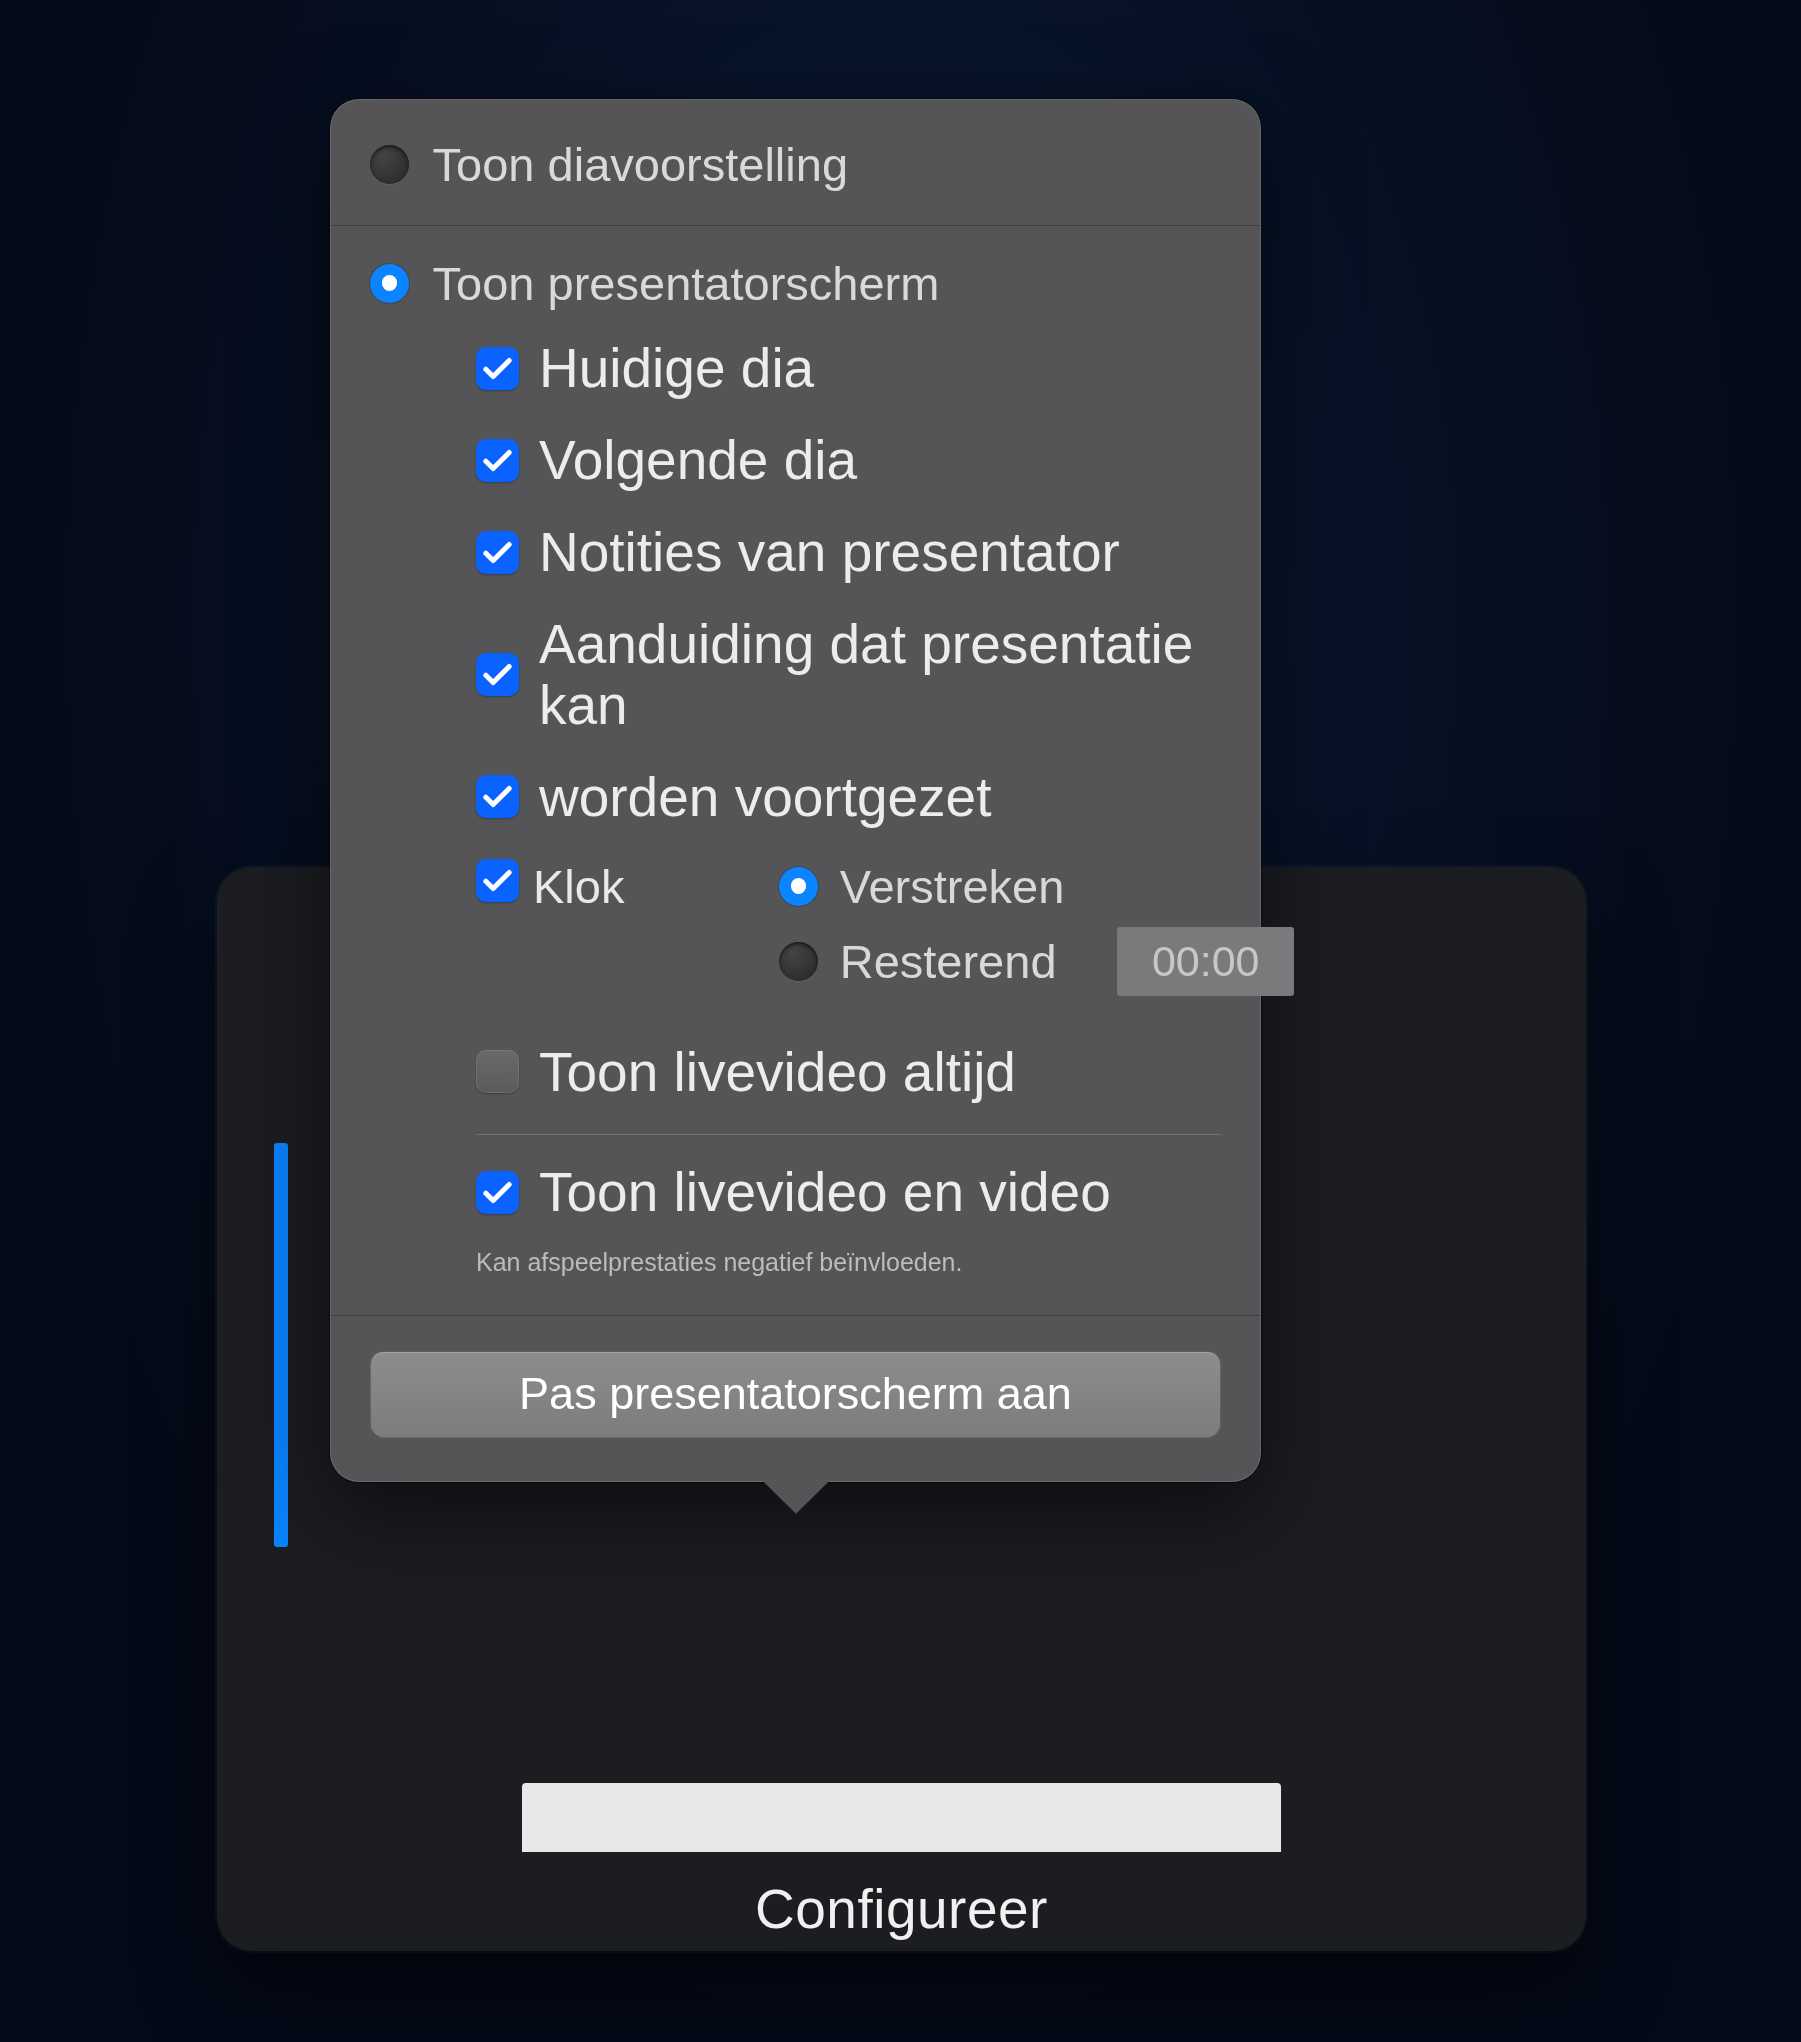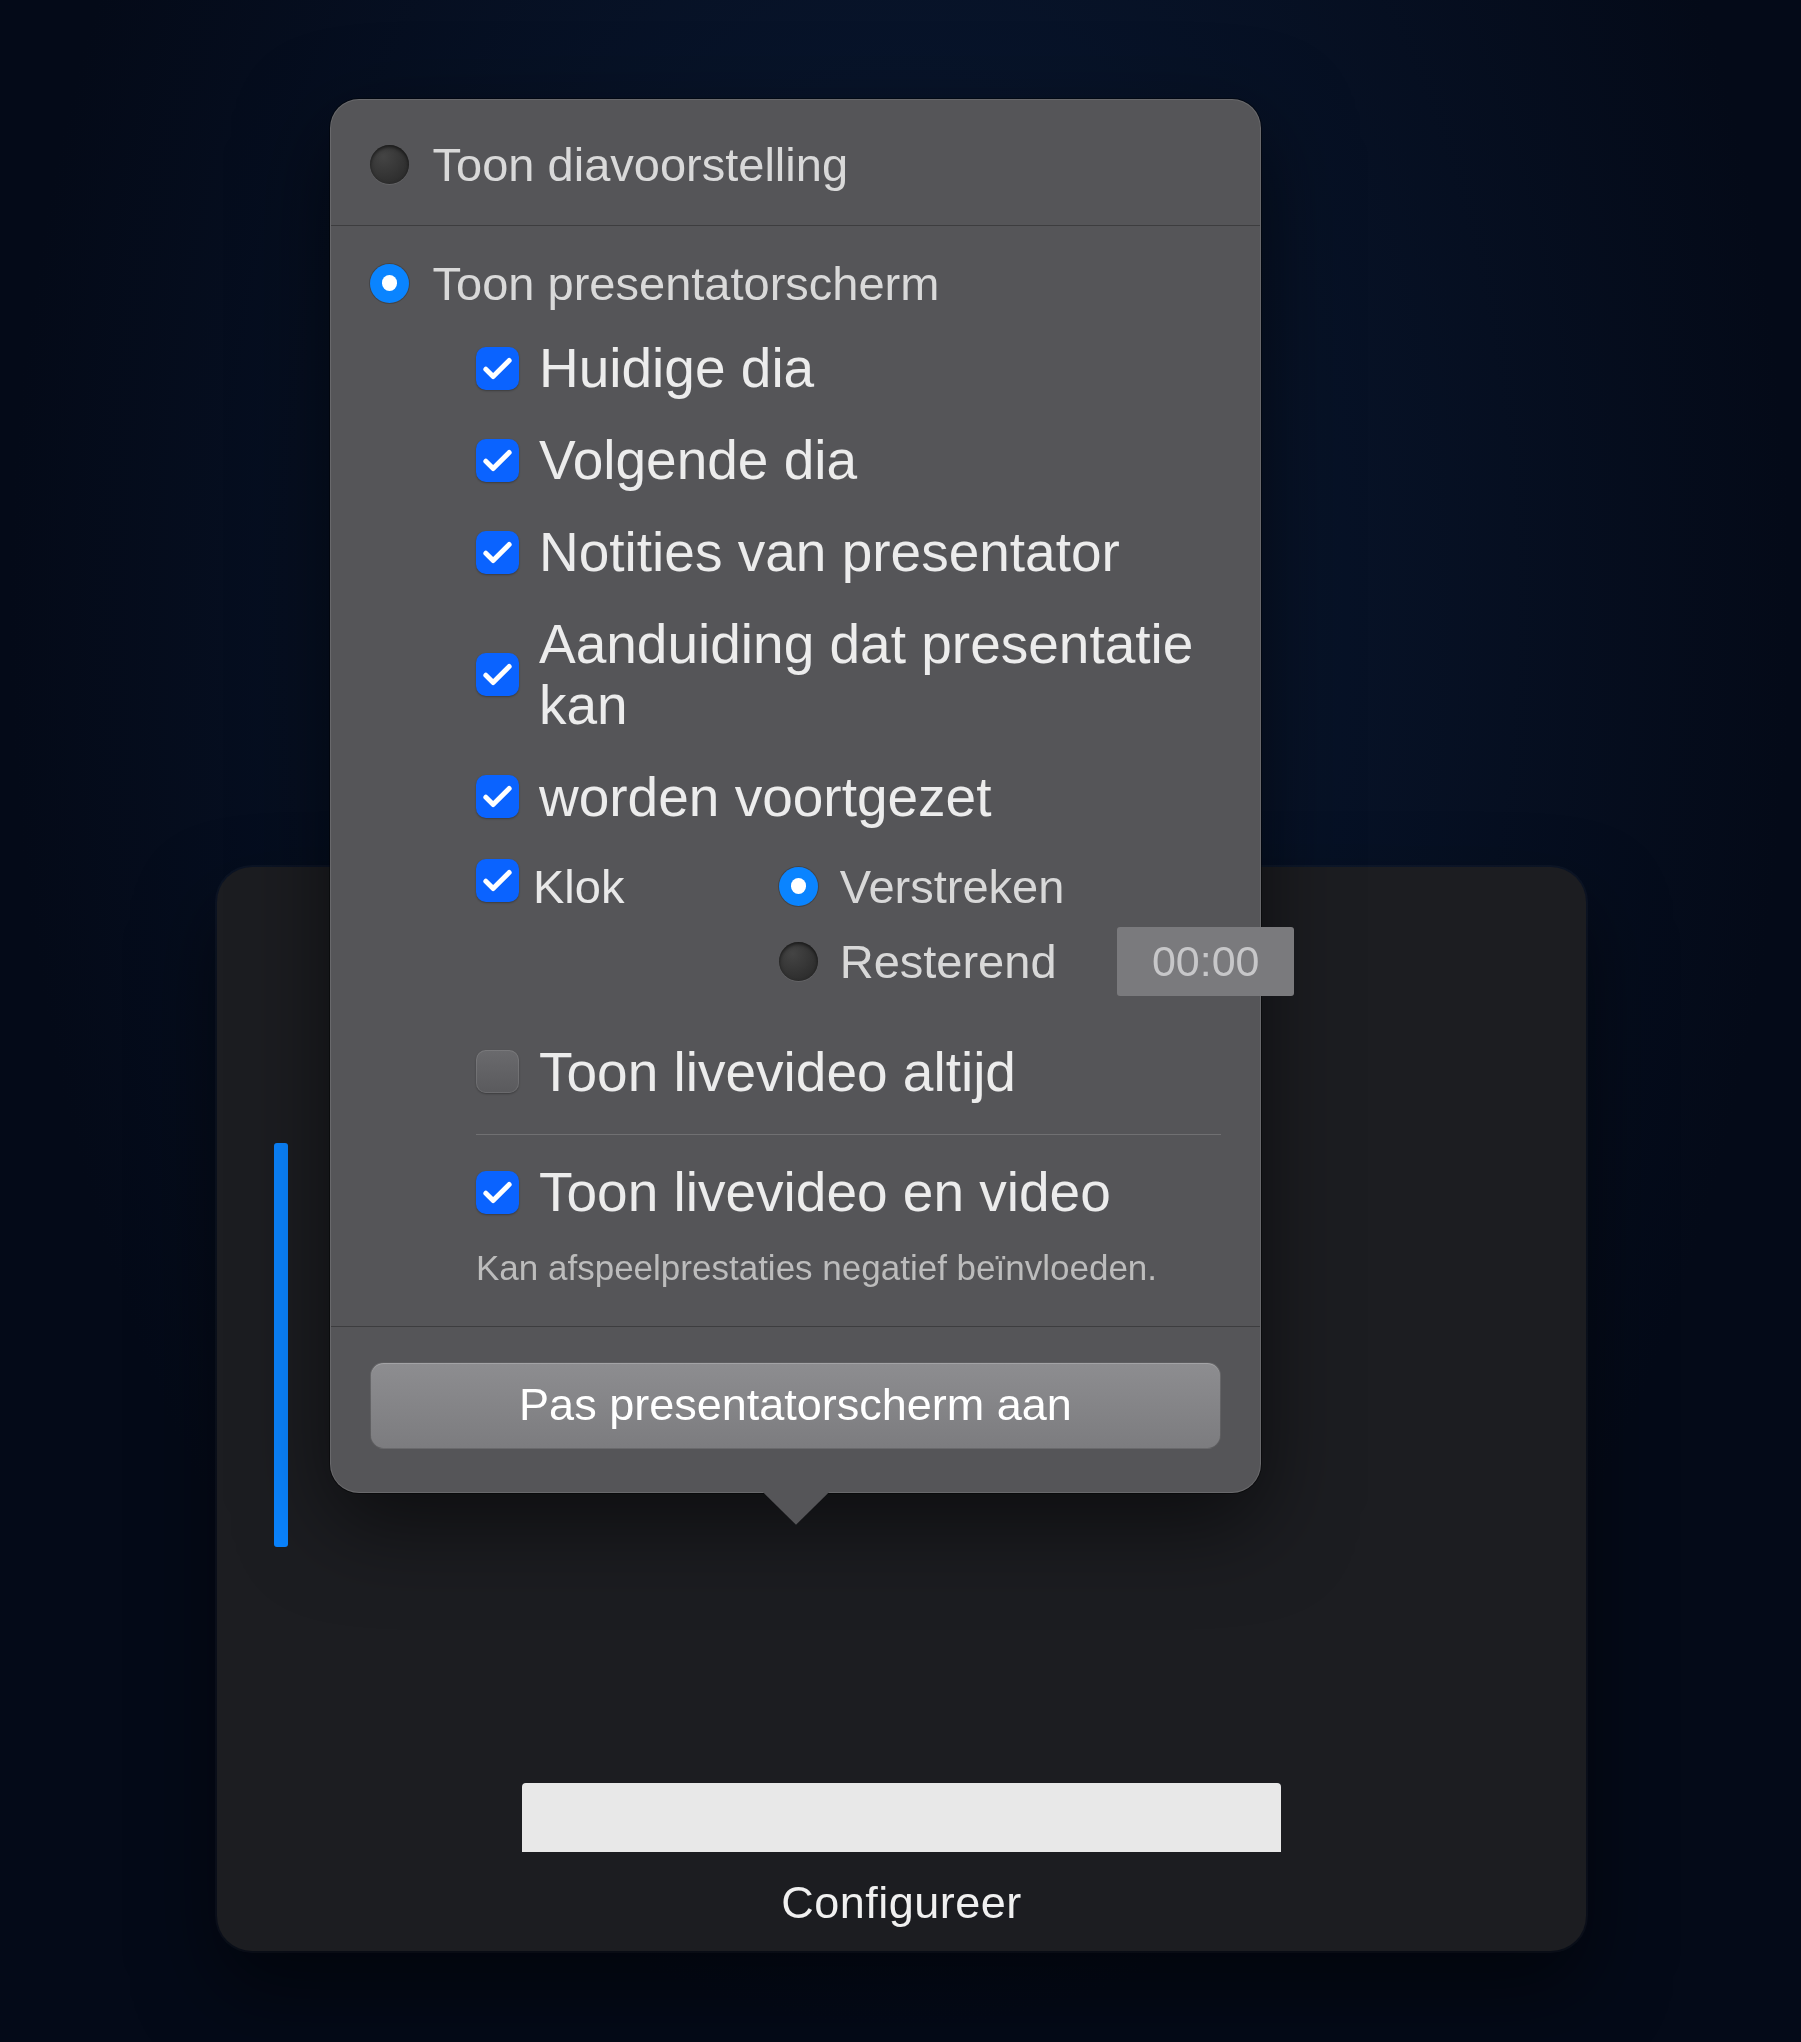--- a/index.html
+++ b/index.html
@@ -48,21 +48,21 @@
     background: #e8e8e8;
     border-radius: 3.9px 3.9px 0 0;
   }
   .bg-panel .configure-label {
     position: absolute;
     left: 0;
     width: 100%;
     top: 1010px;
     text-align: center;
     color: #f0f0f0;
-    font-size: 45px;
+    font-size: 55px;
     font-weight: 500;
     letter-spacing: 0.5px;
   }
 
   
   .popover {
     position: absolute;
     left: 330px;
     top: 99px;
     width: 931px;
@@ -194,21 +194,21 @@
     margin-left: 39px;
   }
 
   .spaced-block { margin-top: 9.9px; }
 
   .divider {
     border-top: 1px solid rgba(255,255,255,0.16);
     margin: 11.8px 0 27.6px 0;
   }
   .hint {
-    font-size: 35px;
+    font-size: 25px;
     color: #bcbcbc;
     margin-top: -5.9px;
     margin-bottom: 27.6px;
     padding-left: 0px;
   }
 
   .apply-btn {
     display: block;
     width: 100%;
     background: linear-gradient(#8d8d90, #7c7c7f);

